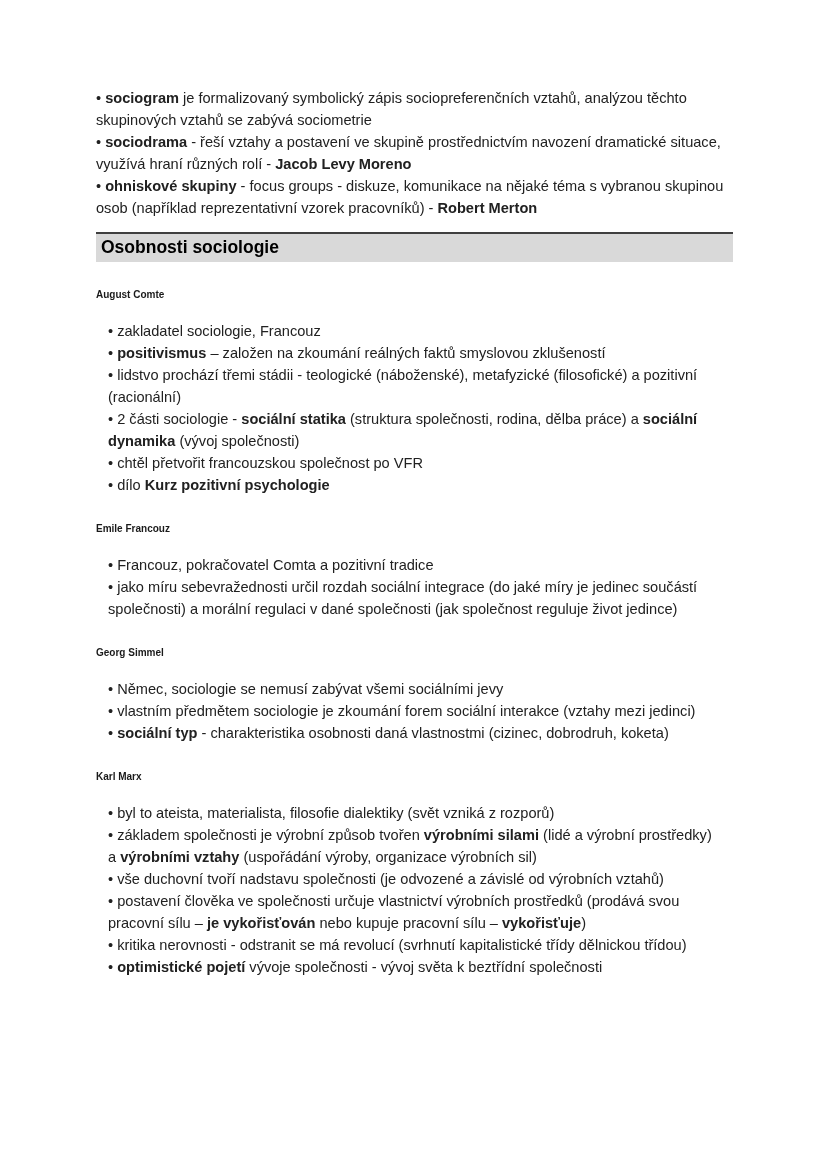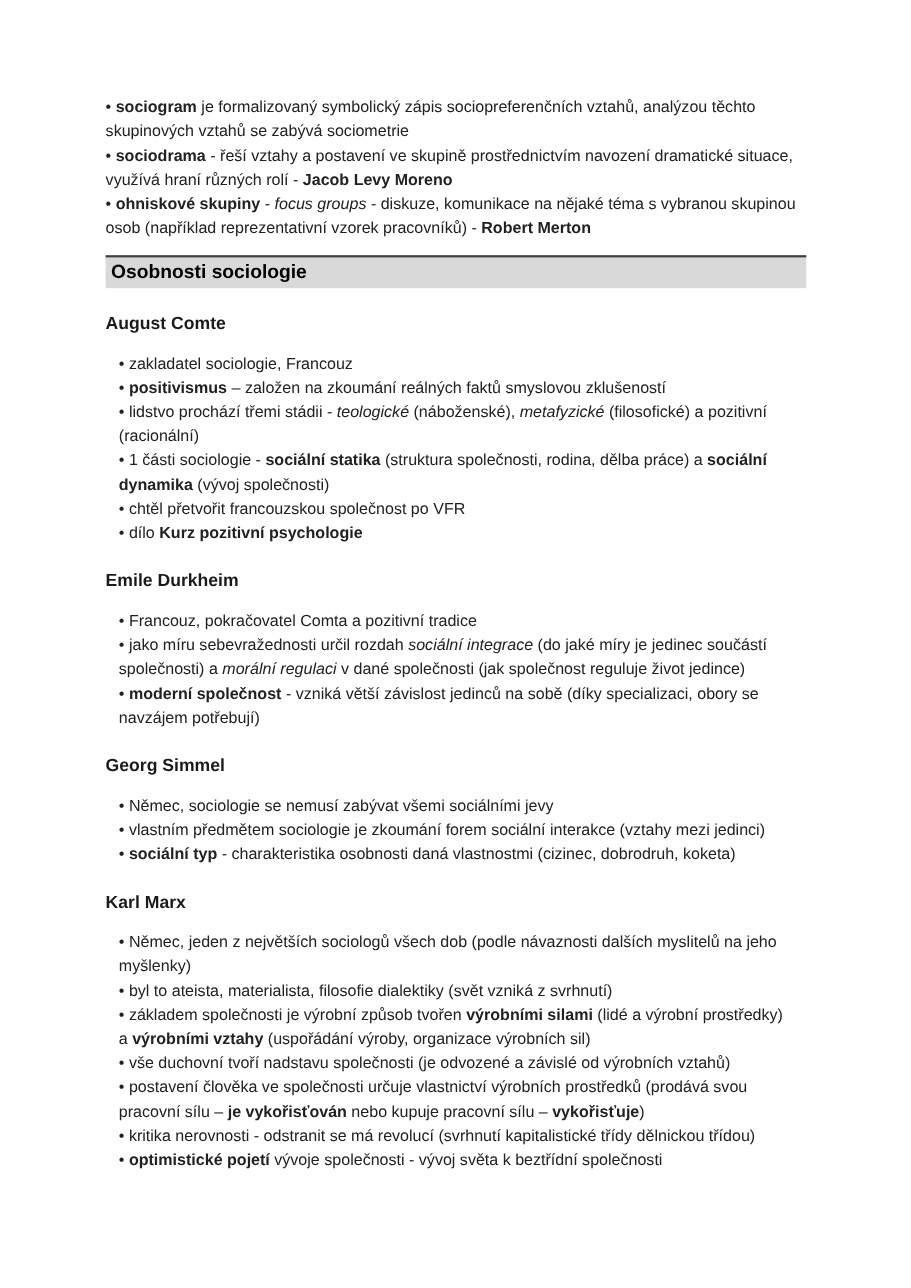--- a/index.html
+++ b/index.html
@@ -24,35 +24,35 @@
   .para {
     margin: 0;
     font-size: 14.6px;
     line-height: 22px;
     text-align: left;
   }
   .para .dot {
     font-size: 14.6px;
   }
   .para .b { font-weight: bold; }
-  .para .i { font-style: italic; }
+  .para .i { }
   .section-header {
     box-sizing: border-box;
     margin: 13px 0 0 0;
     background: var(--header-bg, #d9d9d9);
     border-top: 2px solid var(--header-border, #3f3f3f);
     font-size: 17.5px;
     font-weight: bold;
     color: #000000;
     padding: 3px 6px 4px 5px;
     line-height: 21px;
   }
   .person-name {
     margin: 23px 0 15px 0;
-    font-size: 16px;
+    font-size: 10px;
     font-weight: bold;
     color: #1a1a1a;
     line-height: 20px;
   }
   .person-bullets { margin: 12px; }
 </style>
 </head>
 <body style="--page-bg: #ffffff; --text-color: #212121; --header-bg: #d9d9d9; --header-border: #3f3f3f;">
 
 <div class="page">
@@ -61,40 +61,38 @@
       <p class="para"><span class="dot">•&nbsp;</span><span class="b">sociodrama</span><span> - řeší vztahy a postavení ve skupině prostřednictvím navození dramatické situace, využívá hraní různých rolí - </span><span class="b">Jacob Levy Moreno</span></p>
       <p class="para"><span class="dot">•&nbsp;</span><span class="b">ohniskové skupiny</span><span> - </span><span class="i">focus groups</span><span> - diskuze, komunikace na nějaké téma s vybranou skupinou osob (například reprezentativní vzorek pracovníků) - </span><span class="b">Robert Merton</span></p>
     </div>
   <h2 class="section-header">Osobnosti sociologie</h2>
   <div>
       <h3 class="person-name">August Comte</h3>
       <div class="person-bullets">
         <p class="para"><span class="dot">•&nbsp;</span><span>zakladatel sociologie, Francouz</span></p>
         <p class="para"><span class="dot">•&nbsp;</span><span class="b">positivismus</span><span> – založen na zkoumání reálných faktů smyslovou zklušeností</span></p>
         <p class="para"><span class="dot">•&nbsp;</span><span>lidstvo prochází třemi stádii - </span><span class="i">teologické</span><span> (náboženské), </span><span class="i">metafyzické</span><span> (filosofické) a pozitivní (racionální)</span></p>
-        <p class="para"><span class="dot">•&nbsp;</span><span>1 části sociologie - </span><span class="b">sociální statika</span><span> (struktura společnosti, rodina, dělba práce) a </span><span class="b">sociální dynamika</span><span> (vývoj společnosti)</span></p>
+        <p class="para"><span class="dot">•&nbsp;</span><span>2 části sociologie - </span><span class="b">sociální statika</span><span> (struktura společnosti, rodina, dělba práce) a </span><span class="b">sociální dynamika</span><span> (vývoj společnosti)</span></p>
         <p class="para"><span class="dot">•&nbsp;</span><span>chtěl přetvořit francouzskou společnost po VFR</span></p>
         <p class="para"><span class="dot">•&nbsp;</span><span>dílo </span><span class="b">Kurz pozitivní psychologie</span></p>
       </div>
-      <h3 class="person-name">Emile Durkheim</h3>
+      <h3 class="person-name">Emile Francouz</h3>
       <div class="person-bullets">
         <p class="para"><span class="dot">•&nbsp;</span><span>Francouz, pokračovatel Comta a pozitivní tradice</span></p>
         <p class="para"><span class="dot">•&nbsp;</span><span>jako míru sebevražednosti určil rozdah </span><span class="i">sociální integrace</span><span> (do jaké míry je jedinec součástí společnosti) a </span><span class="i">morální regulaci</span><span> v dané společnosti (jak společnost reguluje život jedince)</span></p>
-        <p class="para"><span class="dot">•&nbsp;</span><span class="b">moderní společnost</span><span> - vzniká větší závislost jedinců na sobě (díky specializaci, obory se navzájem potřebují)</span></p>
       </div>
       <h3 class="person-name">Georg Simmel</h3>
       <div class="person-bullets">
         <p class="para"><span class="dot">•&nbsp;</span><span>Němec, sociologie se nemusí zabývat všemi sociálními jevy</span></p>
         <p class="para"><span class="dot">•&nbsp;</span><span>vlastním předmětem sociologie je zkoumání forem sociální interakce (vztahy mezi jedinci)</span></p>
         <p class="para"><span class="dot">•&nbsp;</span><span class="b">sociální typ</span><span> - charakteristika osobnosti daná vlastnostmi (cizinec, dobrodruh, koketa)</span></p>
       </div>
       <h3 class="person-name">Karl Marx</h3>
       <div class="person-bullets">
-        <p class="para"><span class="dot">•&nbsp;</span><span>Němec, jeden z největších sociologů všech dob (podle návaznosti dalších myslitelů na jeho myšlenky)</span></p>
-        <p class="para"><span class="dot">•&nbsp;</span><span>byl to ateista, materialista, filosofie dialektiky (svět vzniká z svrhnutí)</span></p>
+        <p class="para"><span class="dot">•&nbsp;</span><span>byl to ateista, materialista, filosofie dialektiky (svět vzniká z rozporů)</span></p>
         <p class="para"><span class="dot">•&nbsp;</span><span>základem společnosti je výrobní způsob tvořen </span><span class="b">výrobními silami</span><span> (lidé a výrobní prostředky) a </span><span class="b">výrobními vztahy</span><span> (uspořádání výroby, organizace výrobních sil)</span></p>
         <p class="para"><span class="dot">•&nbsp;</span><span>vše duchovní tvoří nadstavu společnosti (je odvozené a závislé od výrobních vztahů)</span></p>
         <p class="para"><span class="dot">•&nbsp;</span><span>postavení člověka ve společnosti určuje vlastnictví výrobních prostředků (prodává svou pracovní sílu – </span><span class="b">je vykořisťován</span><span> nebo kupuje pracovní sílu – </span><span class="b">vykořisťuje</span><span>)</span></p>
         <p class="para"><span class="dot">•&nbsp;</span><span>kritika nerovnosti - odstranit se má revolucí (svrhnutí kapitalistické třídy dělnickou třídou)</span></p>
         <p class="para"><span class="dot">•&nbsp;</span><span class="b">optimistické pojetí</span><span> vývoje společnosti - vývoj světa k beztřídní společnosti</span></p>
       </div>
     </div>
 </div>
 
 </body></html>

